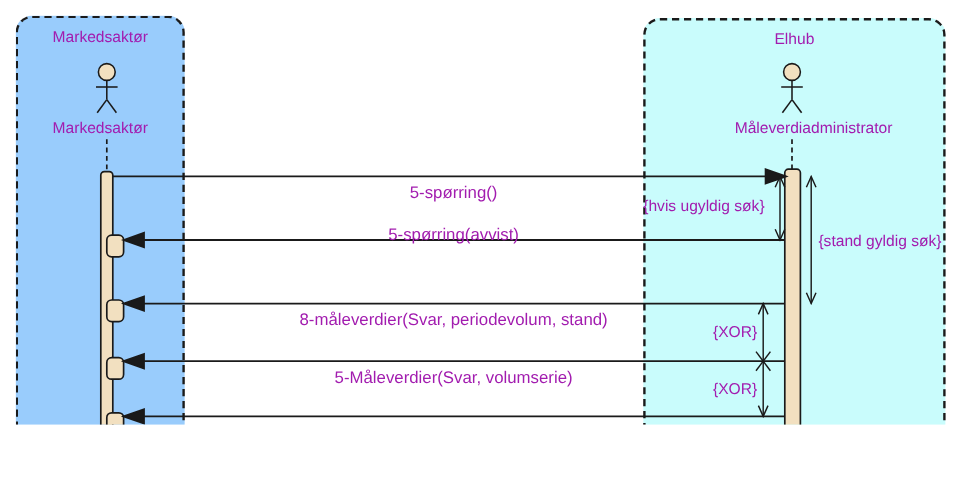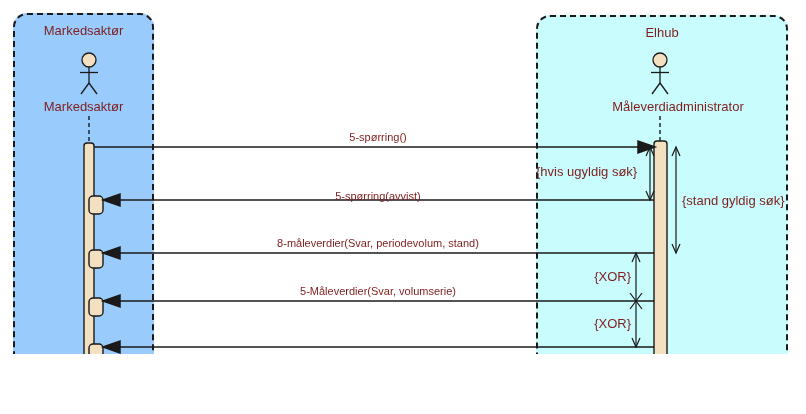--- a/index.html
+++ b/index.html
@@ -1,21 +1,21 @@
 <!DOCTYPE html>
 <html><head>
 <meta charset="utf-8">
 <style>
   html,body{margin:0;padding:0;background:#ffffff;}
   .canvas{
     position:relative;
     width:806px;height:354px;
     background:#ffffff;
     font-family:"Liberation Sans", sans-serif;
-    color:#7f1d1d;
+    color:#a21caf;
     overflow:hidden;
   }
   .pbox{
     position:absolute;
     border:2px dashed #1a1a1a;
     border-radius:14px;
     box-sizing:border-box;
   }
   .pbox.left{ left:13px; top:13px; width:141px; height:385px; background:#99CCFC; }
   .pbox.right{ left:536px; top:15px; width:252px; height:378px; background:#C9FCFC; }
@@ -24,22 +24,23 @@
     text-align:center; font-size:13px; line-height:14px;
   }
   .actor-label{
     position:absolute; text-align:center; font-size:13px; line-height:14px;
   }
   .actor-label.left{ left:13px; top:100px; width:141px; }
   .actor-label.right{ left:536px; top:100px; width:252px;padding-left:16px; }
   .overlay{ position:absolute; left:0; top:0; }
   .msg-label{
     position:absolute; left:106px; width:544px;
-    text-align:center; font-size:11px; line-height:15px;
+    text-align:center; font-size:14px; line-height:15px;
     white-space:nowrap;
+    margin-top:23px;
   }
   .c-label{
     position:absolute; font-size:13px; line-height:13px; white-space:nowrap;
   }
   .c-label.c1{ left:536px; width:110px; top:165px; }
   .c-label.c2{ left:682px; width:110px; top:194px; text-align:left; }
   .c-label.c3{ left:571px; width:60px;  top:270px; text-align:right; }
   .c-label.c4{ left:571px; width:60px;  top:317px; text-align:right; }
 </style>
 </head>
@@ -134,21 +135,21 @@
         <line x1="630" y1="293" x2="642" y2="309"></line>
         <line x1="642" y1="293" x2="630" y2="309"></line>
       </g>
     </g>
   </svg>
 
   <div class="actor-label left">Markedsaktør</div>
   <div class="actor-label right">Måleverdiadministrator</div>
 
   <div class="msg-label" style="top:130px;">5-spørring()</div>
-  <div class="msg-label" style="top:189px;">5-spørring(avvist)</div>
+  <div class="msg-label" style="top:165px;">5-spørring(avvist)</div>
   <div class="msg-label" style="top:236px;">8-måleverdier(Svar, periodevolum, stand)</div>
   <div class="msg-label" style="top:284px;">5-Måleverdier(Svar, volumserie)</div>
 
   <div class="c-label c1">{hvis ugyldig søk}</div>
   <div class="c-label c2">{stand gyldig søk}</div>
   <div class="c-label c3">{XOR}</div>
   <div class="c-label c4">{XOR}</div>
 
 </div>
 

